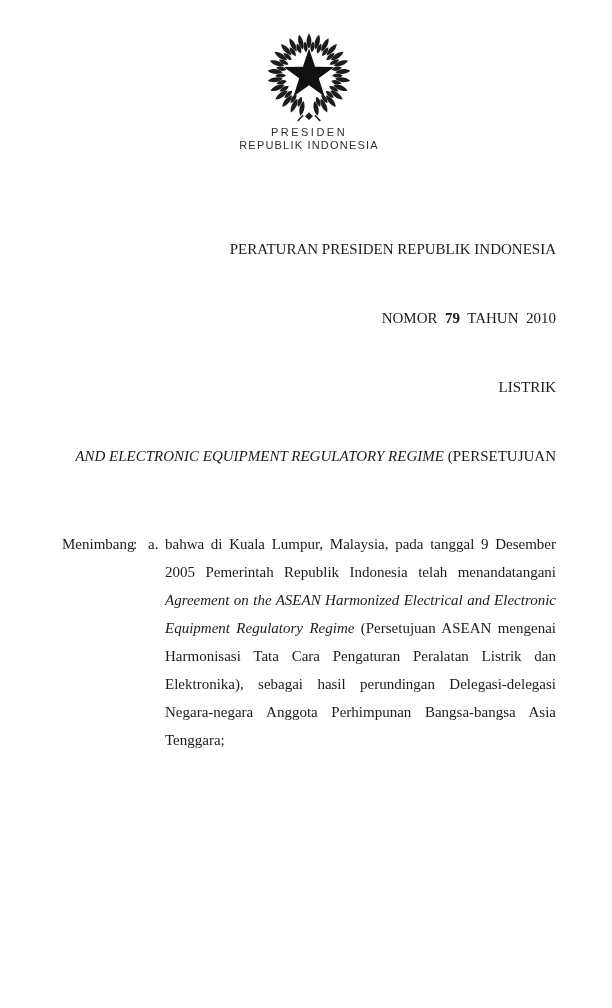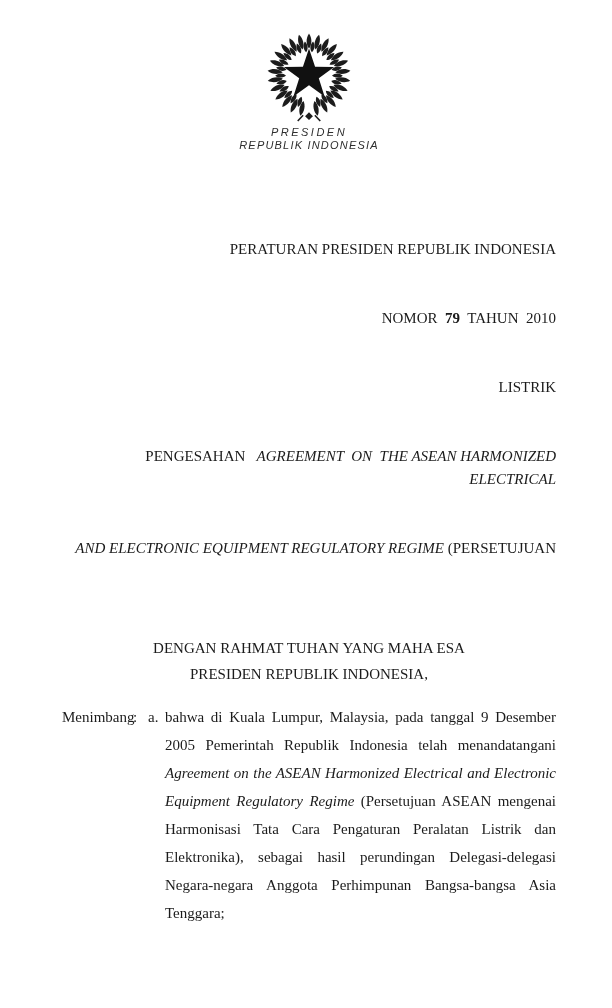--- a/index.html
+++ b/index.html
@@ -17,21 +17,20 @@
   
   .letterhead { text-align: center; padding-top: 30px; }
   .emblem { display: block; margin: 0 auto 2px auto; }
   .emblem .star { fill: #111111; }
   .emblem .leaf { fill: #1c1c1c; }
   .emblem .bow-line { stroke: #1c1c1c; stroke-width: 1.6; fill: none; }
   .lh1, .lh2 {
     font-family: "Liberation Sans", sans-serif;
     color: #2e2e2e;
     line-height: 13px;
-    font-style: italic;
   }
   .lh1 { font-size: 11px; letter-spacing: 2.5px; }
   .lh2 { font-size: 11px; letter-spacing: 1.2px; }
   
   .title-block { text-align: right; margin-top: 40px; line-height: 23px; white-space: pre-wrap; }
   .title-block .nomor b { font-weight: 700; }
   .title-block i { font-style: italic; }
   
   .preamble { text-align: center; margin-top: 29px; line-height: 26px; }
   
@@ -115,28 +114,23 @@
       </g>
     </svg>
     <div class="lh1">PRESIDEN</div>
     <div class="lh2">REPUBLIK INDONESIA</div>
   </header>
 
   <section class="title-block">
     <div>PERATURAN PRESIDEN REPUBLIK INDONESIA</div>
     <div class="nomor"><span>NOMOR  </span><b>79</b><span>  TAHUN  2010</span></div>
     <div>LISTRIK</div>
-    <div><span>PENGESAHAN   </span><i>AGREEMENT  ON  THE ASEAN HARMONIZED ELECTRICAL</i></div>
     <div><i>AND ELECTRONIC EQUIPMENT REGULATORY REGIME</i><span> (PERSETUJUAN</span></div>
   </section>
 
-  <section class="preamble">
-    <div>DENGAN RAHMAT TUHAN YANG MAHA ESA</div>
-    <div>PRESIDEN REPUBLIK INDONESIA,</div>
-  </section>
 
   <section class="clause menimbang">
     <div class="c-label">Menimbang</div>
     <div class="c-colon">:</div>
     <div class="c-items">
       <div class="c-item">
         <div class="c-marker">a.</div>
         <div class="c-text"><span>bahwa di Kuala Lumpur, Malaysia, pada tanggal 9 Desember 2005 Pemerintah Republik Indonesia telah menandatangani </span><i>Agreement on the ASEAN Harmonized Electrical and Electronic Equipment Regulatory Regime</i><span> (Persetujuan ASEAN mengenai Harmonisasi Tata Cara Pengaturan Peralatan Listrik dan Elektronika), sebagai hasil perundingan Delegasi-delegasi Negara-negara Anggota Perhimpunan Bangsa-bangsa Asia Tenggara;</span></div>
       </div>
 

